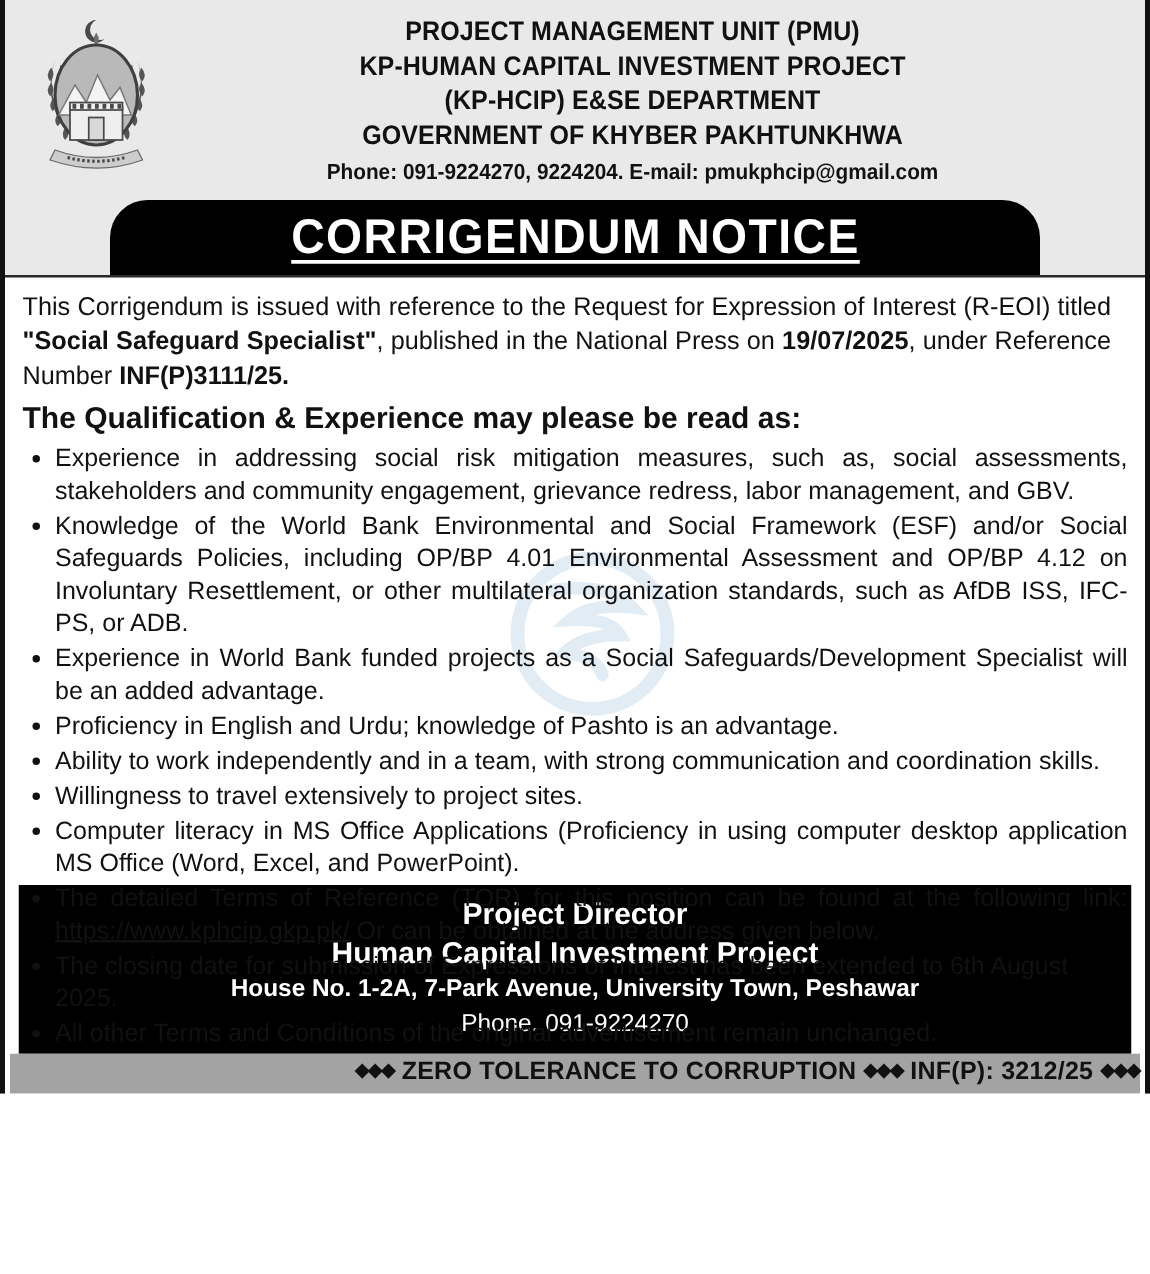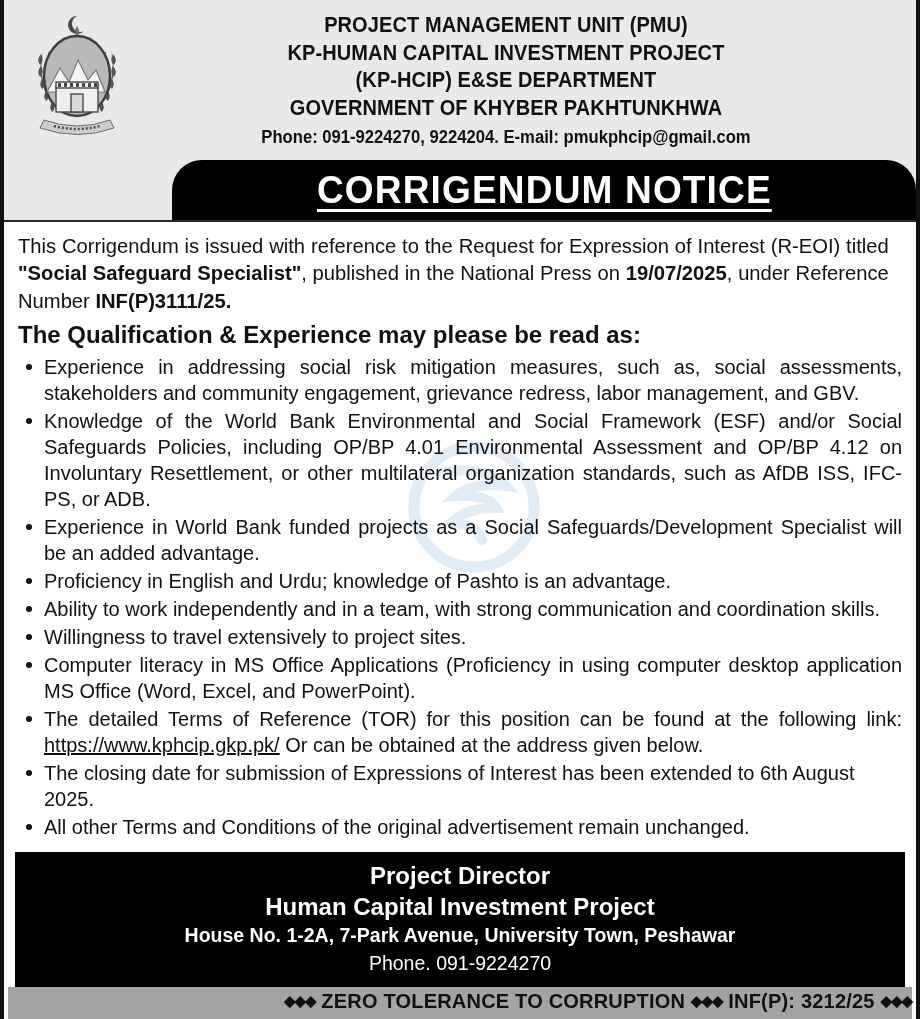--- a/index.html
+++ b/index.html
@@ -6,21 +6,21 @@
     margin: 0;
     padding: 0;
     background: #ffffff;
   }
   body {
     font-family: "Liberation Sans", sans-serif;
   }
   #page {
     position: relative;
     width: 920px;
-    height: 1019px;
+    height: 875px;
     box-sizing: border-box;
     background: #ffffff;
     overflow: hidden;
     border-left: 4px solid #111;
     border-right: 4px solid #111;
   }
 
   
   .header {
     position: relative;
@@ -69,21 +69,21 @@
     transform-origin: center;
   }
 
   
   .banner-wrap {
     position: absolute;
     left: 0;
     right: 0;
     bottom: 0;
     display: flex;
-    justify-content: flex-end;
+    justify-content: center;
     margin-top: 16px;
   }
   .banner {
     width: 744px;
     height: 60px;
     background: #000000;
     border-radius: 30px 30px 0 0;
     display: flex;
     align-items: center;
     justify-content: center;

